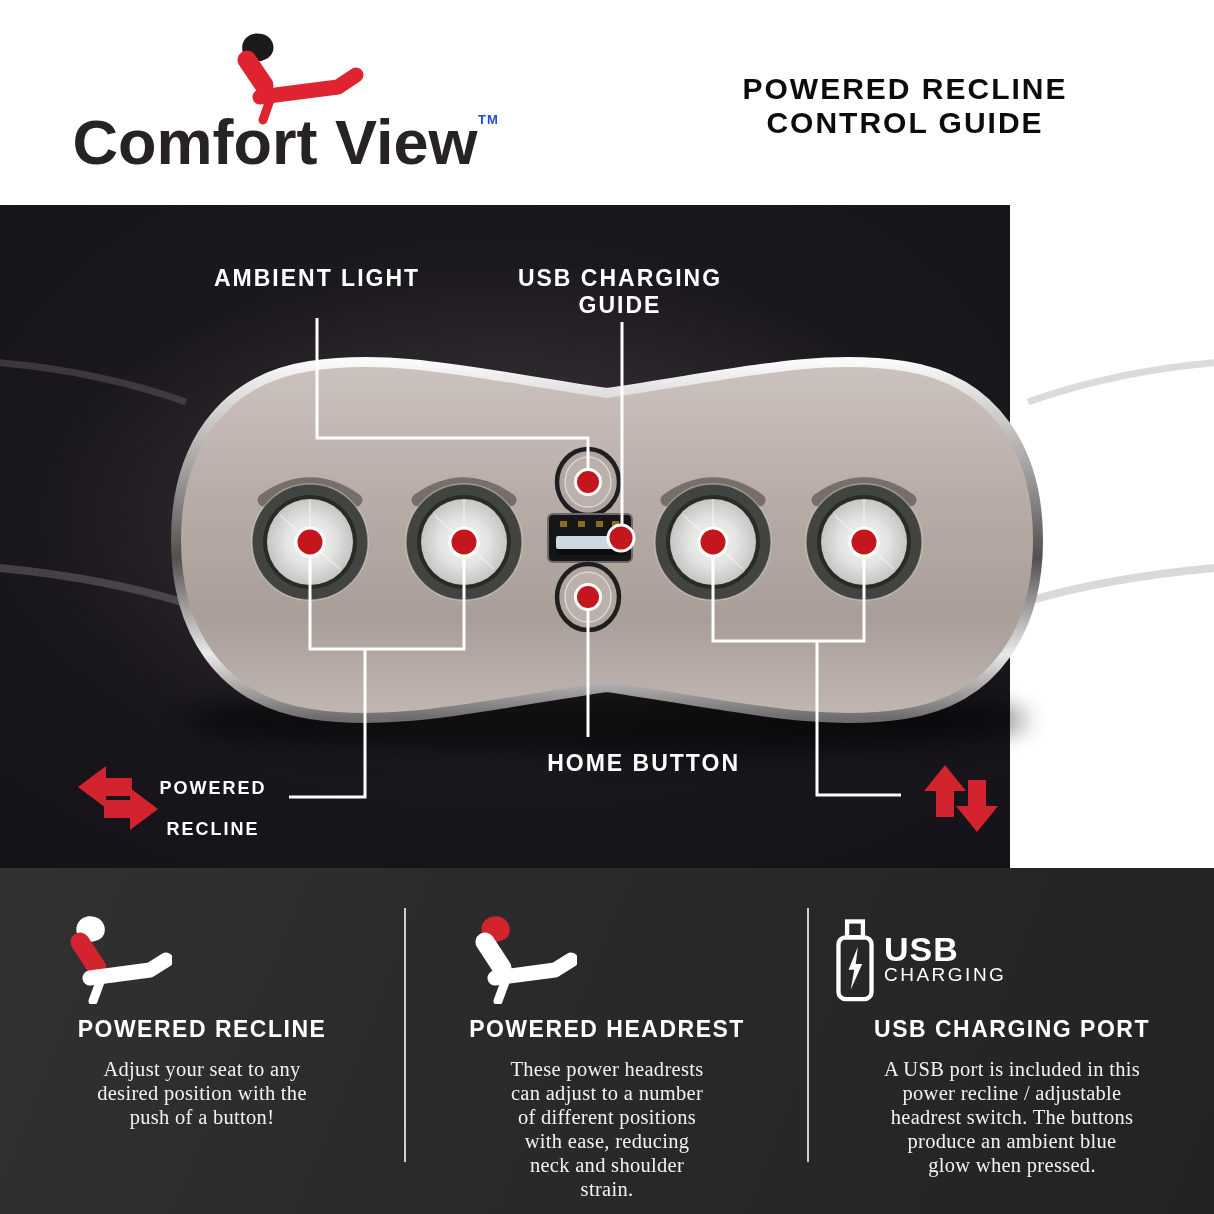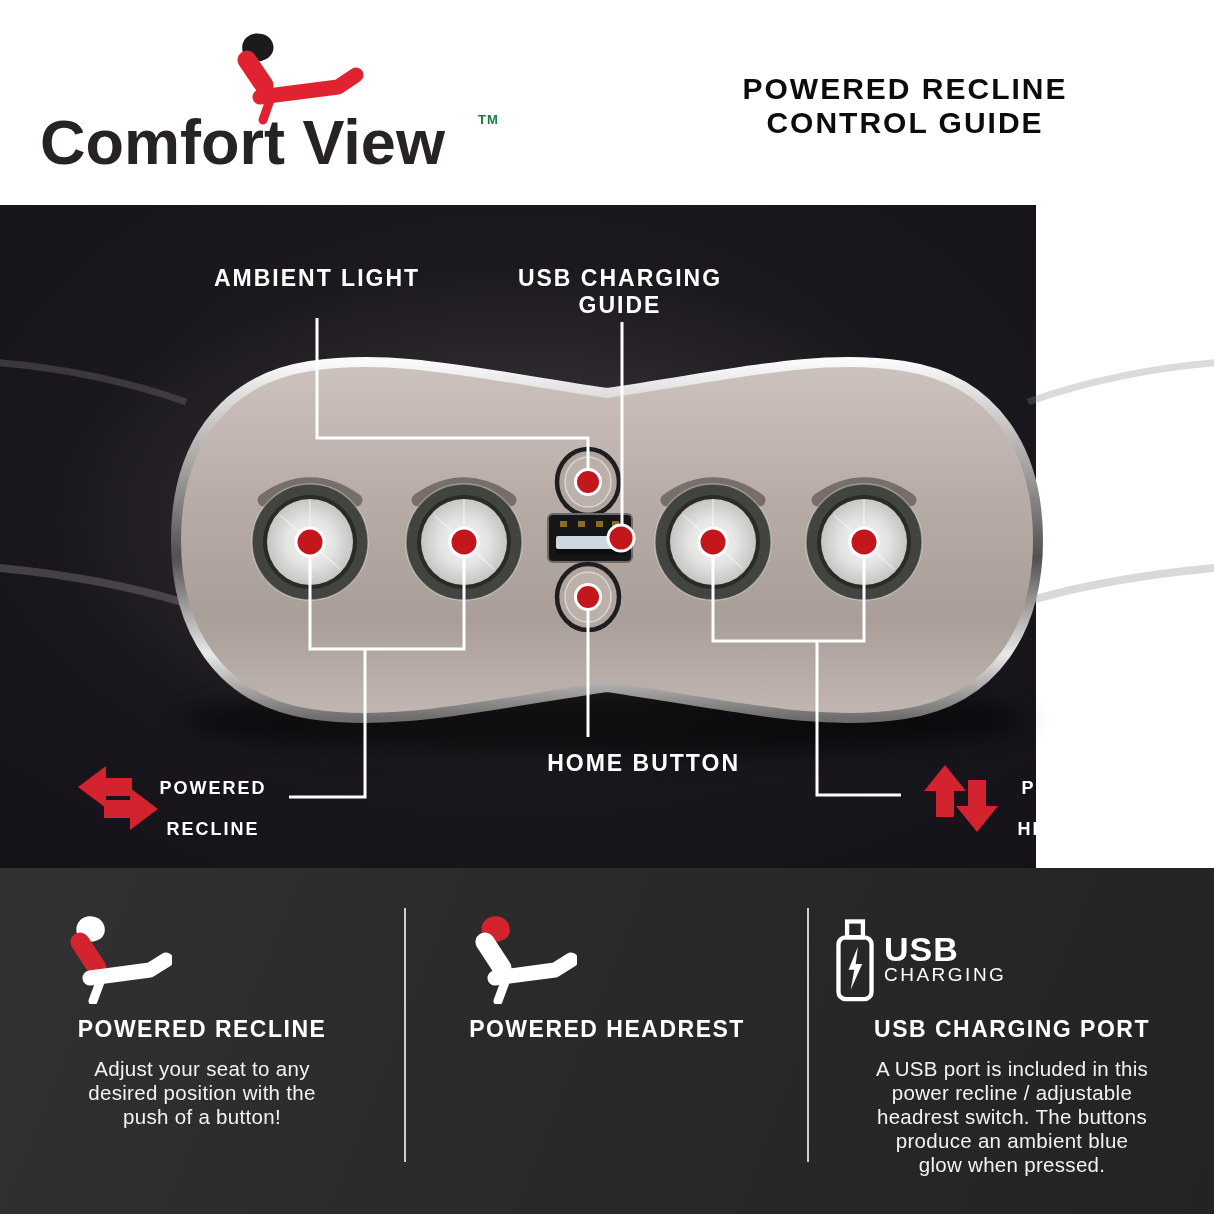--- a/index.html
+++ b/index.html
@@ -5,55 +5,54 @@
   html,body{margin:0;padding:0;background:#e8e8e8;}
   .page{
     position:relative;width:1214px;height:1214px;overflow:hidden;
     background:#ffffff;font-family:"Liberation Sans",sans-serif;
     -webkit-font-smoothing:antialiased;
   }
   
   .header{position:absolute;left:0;top:0;width:1214px;height:205px;background:#ffffff;}
   .logo-icon{position:absolute;left:198px;top:28px;}
   .logo-text{
-    position:absolute;left:40px;top:112px;width:470px;
+    position:absolute;left:40px;top:112px;width:470px;text-align:center;
     font-size:63px;font-weight:bold;color:#272324;letter-spacing:0px;line-height:60px;
   }
   .logo-tm{
-    position:absolute;left:478px;top:112px;font-size:13px;color:#15803d;font-weight:bold;letter-spacing:1px;
+    position:absolute;left:478px;top:112px;font-size:13px;color:#1d4ed8;font-weight:bold;letter-spacing:1px;
   }
   .page-title{
     position:absolute;left:690px;top:72px;width:430px;text-align:center;
     font-size:30px;line-height:34px;font-weight:800;color:#0c0c0c;letter-spacing:2px;
     white-space:pre-line;
   }
   
   .photo{
     position:absolute;left:0;top:205px;width:1010px;height:663px;
     background:
       radial-gradient(ellipse 760px 420px at 50% 48%, rgba(90,82,88,.55), rgba(26,23,28,0) 62%),
       radial-gradient(ellipse 1400px 900px at 50% 40%, #201d22 0%, #141218 60%, #0d0c10 100%);
-    padding-left: 26px;
   }
   .photo svg{position:absolute;left:0;top:0;}
   .callout{position:absolute;color:#ffffff;text-align:center;}
   .callout .c-title{font-size:23px;font-weight:800;letter-spacing:2px;line-height:27px;white-space:pre-line;}
   .callout .c-sub{font-size:19px;font-weight:300;letter-spacing:.5px;line-height:22px;margin-top:3px;color:#f3f3f3;white-space:pre-line;}
   .side-label{font-size:18px;font-weight:700;letter-spacing:2px;line-height:41px;white-space:pre-line;}
   .home-title{font-size:25px;font-weight:800;letter-spacing:2px;line-height:27px;text-align:right;}
   
   .footer{
     position:absolute;left:0;top:868px;width:1214px;height:346px;
     background:linear-gradient(112deg,#313131 0%,#2a2a2a 42%,#232323 100%);
   }
   .fsep{position:absolute;top:40px;width:2px;height:254px;background:#cfcfcf;}
   .fcol{position:absolute;top:36px;width:360px;text-align:center;color:#f2f2f2;}
   .ficon{height:108px;display:flex;align-items:center;justify-content:flex-start;}
   .fcol h3{margin:4px 0 0 0;font-size:23px;font-weight:800;letter-spacing:1.5px;color:#ffffff;}
-  .fcol p{margin:14px 0 0 0;font-size:20.5px;font-weight:300;letter-spacing:.3px;line-height:24px;white-space:pre-line;}
+  .fcol p{margin:14px 0 0 0;font-size:20.5px;font-weight:300;letter-spacing:.3px;line-height:24px;white-space:pre-line;font-family:Liberation Serif, serif;}
   .usb-lockup{display:flex;align-items:flex-start;justify-content:center;gap:6px;padding-top:6px;}
   .usb-words{text-align:left;margin-top:14px;}
   .usb-bold{font-size:34px;font-weight:800;letter-spacing:1px;line-height:32px;color:#fff;}
   .usb-light{font-size:19px;font-weight:300;letter-spacing:2.5px;line-height:20px;color:#fff;}
 </style>
 </head>
 <body>
 
 <div class="page">
 
@@ -231,20 +230,26 @@
     <div class="fcol" style="left:427px;">
       <div class="ficon">
         <svg width="150" height="92" viewBox="0 0 150 92">
           <path d="M55 22 C52 10 62 2 73 5 C84 8 86 22 78 27 C69 32 57 31 55 22 Z" fill="#d2232e"></path>
           <path d="M58 30 L75 56" stroke="#ffffff" stroke-width="19" stroke-linecap="round" fill="none"></path>
           <path d="M68 66 L128 58 L144 48" stroke="#ffffff" stroke-width="15" stroke-linecap="round" stroke-linejoin="round" fill="none"></path>
           <path d="M78 70 L71 89" stroke="#ffffff" stroke-width="9" stroke-linecap="round" fill="none"></path>
         </svg>
       </div>
       <h3>POWERED HEADREST</h3>
+      <p>These power headrests
+can adjust to a number
+of different positions
+with ease, reducing
+neck and shoulder
+strain.</p>
     </div>
 
     <div class="fcol" style="left:832px;">
       <div class="ficon">
         <div class="usb-lockup">
           <svg width="46" height="84" viewBox="0 0 64 116">
             <rect x="21" y="3" width="22" height="22" fill="none" stroke="#ffffff" stroke-width="6"></rect>
             <rect x="9" y="25" width="46" height="86" rx="10" fill="none" stroke="#ffffff" stroke-width="6"></rect>
             <polygon points="36,38 23,70 31,70 26,98 42,62 33,62" fill="#ffffff"></polygon>
           </svg>

